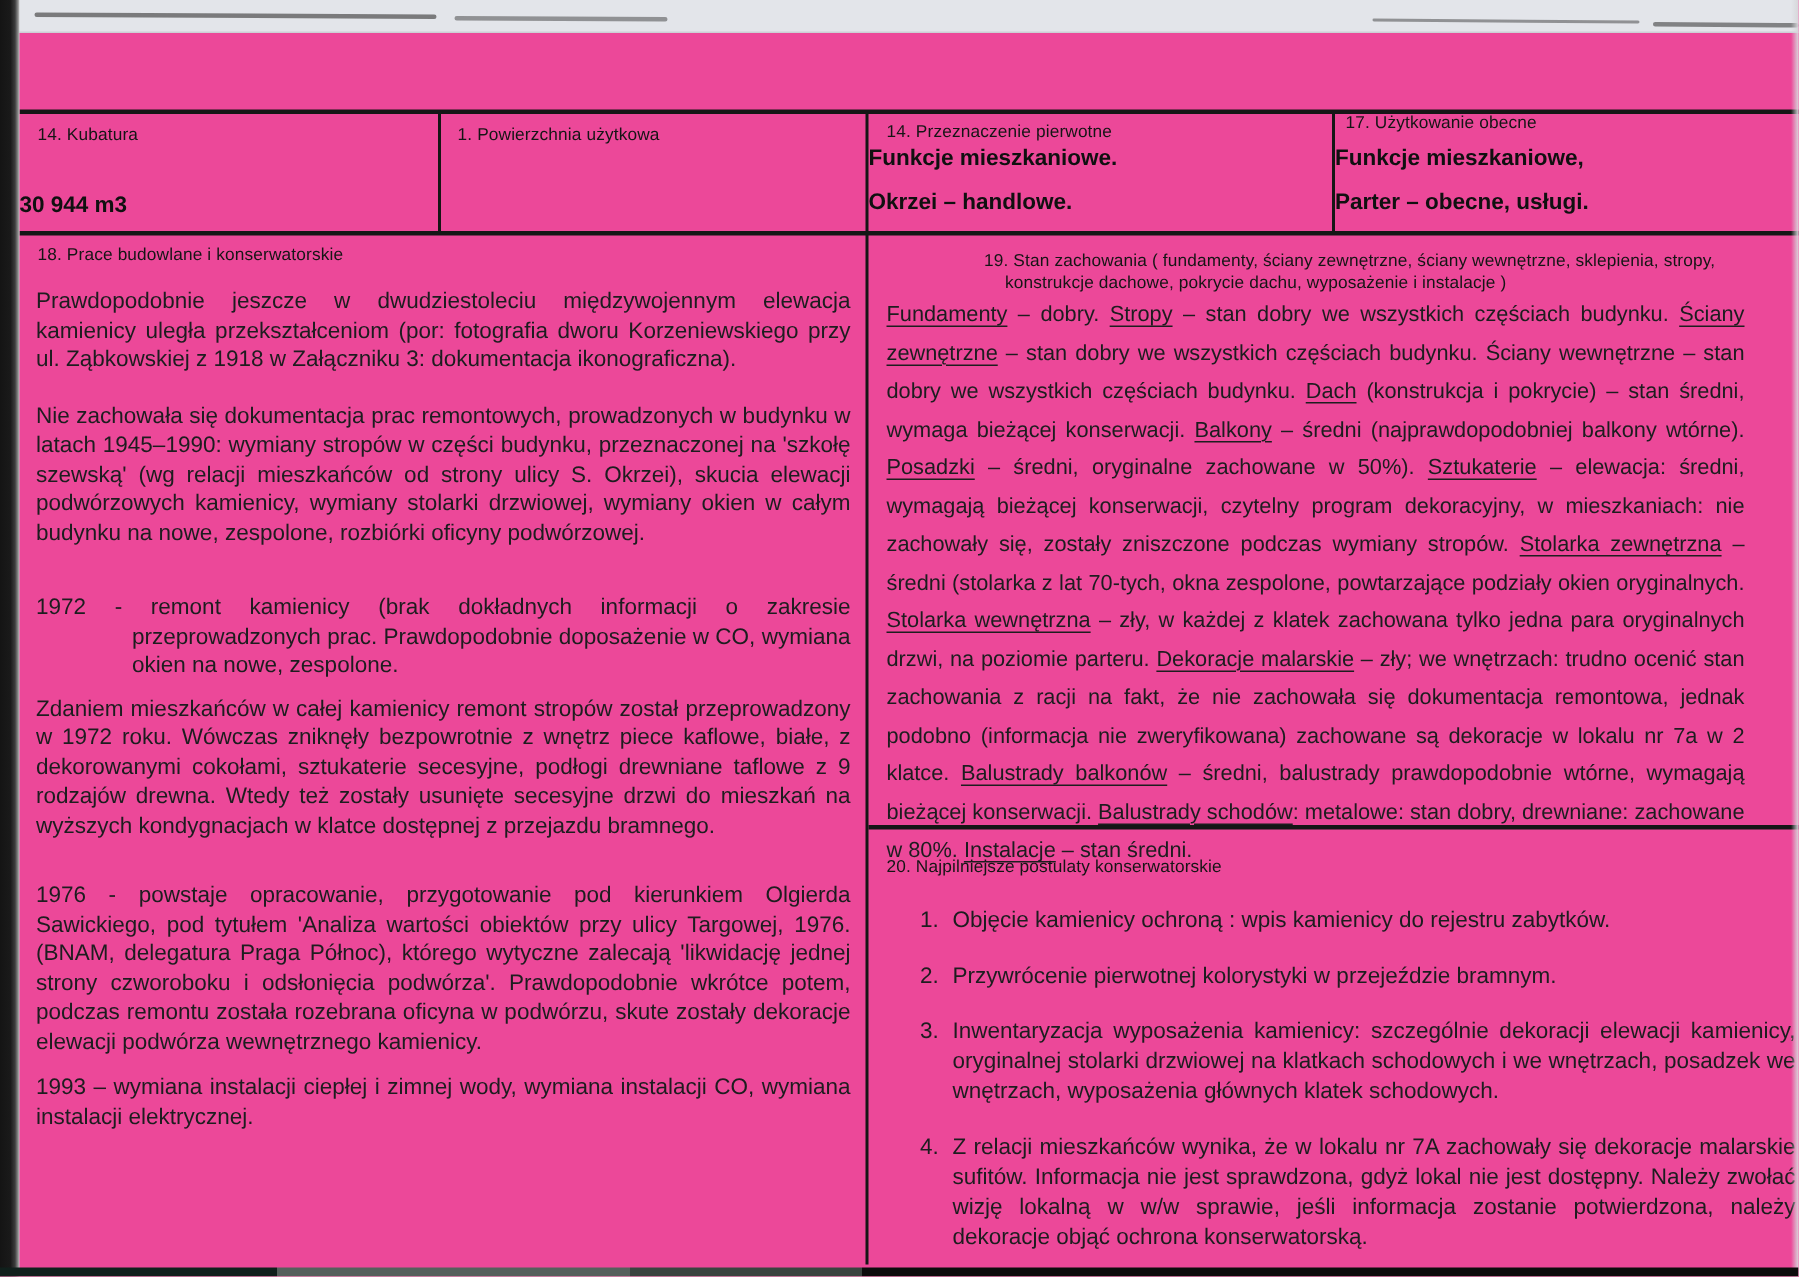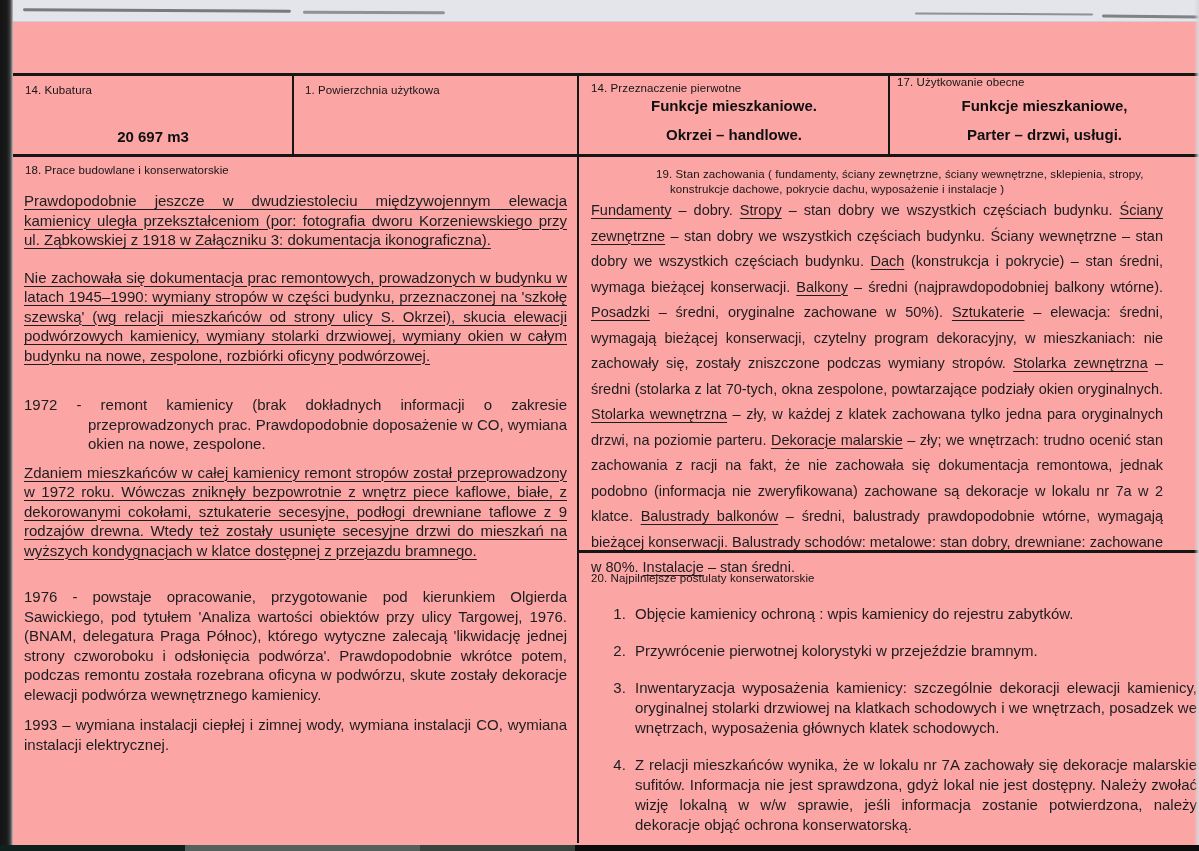--- a/index.html
+++ b/index.html
@@ -1,21 +1,21 @@
 <!DOCTYPE html>
 <html><head>
 <meta charset="utf-8">
 <style>
   html,body{margin:0;padding:0;}
   body{
     width:1199px;height:851px;overflow:hidden;
     font-family:"Liberation Sans","DejaVu Sans",sans-serif;
     background:#f5f5f3;
   }
-  #root{position:relative;width:1199px;height:851px;background:#fca5a5;}
+  #root{position:relative;width:1199px;height:851px;background:#ec4899;}
 
   
   .edge-left{position:absolute;left:0;top:0;width:13px;height:851px;
     background:linear-gradient(to right,#141414 0px,#1a1a1a 7px,#3c3c3c 10px,#8a8a8a 12px,#c9c9c9 13px);z-index:5;}
   .top-band{position:absolute;left:0;top:0;width:1199px;height:21px;
     background:#e3e5ea;border-bottom:1px solid #cdd0d6;z-index:4;}
   .pencil-mark{position:absolute;background:#4d4d4d;border-radius:2px;}
   .pm1{left:23px;top:9px;width:268px;height:3px;opacity:.7;transform:rotate(.3deg);}
   .pm2{left:303px;top:11px;width:142px;height:3px;opacity:.55;transform:rotate(.3deg);}
   .pm3{left:915px;top:13px;width:178px;height:2px;opacity:.55;transform:rotate(.4deg);}
@@ -23,31 +23,31 @@
   .bottom-band{position:absolute;left:0;bottom:0;width:1199px;height:6px;z-index:5;
     background:linear-gradient(to right,#10201c 0 185px,#55605c 185px 420px,#39443f 420px 575px,#0c0c0c 575px 100%);}
   .edge-right{position:absolute;right:0;top:0;width:5px;height:851px;
     background:linear-gradient(to left,#d6d7da,rgba(214,215,218,0));z-index:4;}
 
   
   .hline,.vline{position:absolute;background:#161616;z-index:2;}
 
   
   .lbl{position:absolute;font-size:11.5px;color:#151515;letter-spacing:.1px;z-index:3;}
-  .val{position:absolute;font-size:15px;font-weight:700;color:#101010;text-align:center;z-index:3;}
+  .val{position:absolute;font-size:15px;font-weight:700;color:#101010;z-index:3;}
   .body-text{position:absolute;color:#1d1d1f;z-index:3;}
 
   #s18-body{left:24px;top:191px;width:543px;font-size:15px;line-height:19.5px;text-align:justify;}
   #s18-body p{margin:0 0 18px 0;}
   #s18-body p.mb-lg{margin-bottom:30px;}
   #s18-body p.mb-md{margin-bottom:27px;}
   #s18-body p.mb-sm{margin-bottom:9px;}
   #s18-body p.mb-xs{margin-bottom:11px;}
   #s18-body p:last-child{margin-bottom:16px;}
-  .ul-para{text-decoration:underline;text-underline-offset:3px;text-decoration-thickness:1px;}
+  .ul-para{text-underline-offset:3px;text-decoration-thickness:1px;}
   .hang{padding-left:64px;text-indent:-64px;}
 
   #s19-label{left:620px;top:167px;width:575px;line-height:14.5px;margin-left:36px;}
   #s19-label .l2{padding-left:14px;}
   #s19-body{left:591px;top:198px;width:572px;font-size:14.5px;line-height:25.5px;text-align:justify;}
   .u{text-decoration:underline;text-underline-offset:3px;text-decoration-thickness:1px;}
 
   #s20-list{left:599px;top:604px;width:567px;font-size:15px;line-height:20px;margin:0;padding:0 0 0 31px;}
   #s20-list li{margin:0 0 17px 0;text-align:justify;padding-left:5px;}
 </style>
@@ -67,31 +67,31 @@
   <div class="bottom-band"></div>
 
   <div class="hline" style="left:13px;top:73px;width:1186px;height:3px;"></div>
   <div class="hline" style="left:13px;top:154px;width:1186px;height:3px;"></div>
   <div class="vline" style="left:292px;top:76px;width:2px;height:78px;"></div>
   <div class="vline" style="left:577px;top:76px;width:2px;height:767px;"></div>
   <div class="vline" style="left:888px;top:76px;width:2px;height:78px;"></div>
   <div class="hline" style="left:579px;top:550px;width:620px;height:3px;"></div>
 
   <div class="lbl" style="left:25px;top:84px;">14. Kubatura</div>
-  <div class="val" style="left:13px;top:128px;width:280px;">20 697 m3</div>
+  <div class="val" style="left:13px;top:128px;width:280px;">30 944 m3</div>
 
   <div class="lbl" style="left:305px;top:84px;">1. Powierzchnia użytkowa</div>
 
   <div class="lbl" style="left:591px;top:82px;">14. Przeznaczenie pierwotne</div>
   <div class="val" style="left:579px;top:97px;width:310px;">Funkcje mieszkaniowe.</div>
   <div class="val" style="left:579px;top:126px;width:310px;">Okrzei – handlowe.</div>
 
   <div class="lbl" style="left:897px;top:76px;">17. Użytkowanie obecne</div>
   <div class="val" style="left:890px;top:97px;width:309px;">Funkcje mieszkaniowe,</div>
-  <div class="val" style="left:890px;top:126px;width:309px;">Parter – drzwi, usługi.</div>
+  <div class="val" style="left:890px;top:126px;width:309px;">Parter – obecne, usługi.</div>
 
   <div class="lbl" style="left:25px;top:164px;">18. Prace budowlane i konserwatorskie</div>
   <div class="body-text" id="s18-body">
     <p class="ul-para">Prawdopodobnie jeszcze w dwudziestoleciu międzywojennym elewacja kamienicy uległa przekształceniom (por: fotografia dworu Korzeniewskiego przy ul. Ząbkowskiej z 1918 w Załączniku 3: dokumentacja ikonograficzna).</p>
     <p class="ul-para mb-lg">Nie zachowała się dokumentacja prac remontowych, prowadzonych w budynku w latach 1945–1990: wymiany stropów w części budynku, przeznaczonej na 'szkołę szewską' (wg relacji mieszkańców od strony ulicy S. Okrzei), skucia elewacji podwórzowych kamienicy, wymiany stolarki drzwiowej, wymiany okien w całym budynku na nowe, zespolone, rozbiórki oficyny podwórzowej.</p>
     <p class="hang mb-sm">1972 - remont kamienicy (brak dokładnych informacji o zakresie przeprowadzonych prac. Prawdopodobnie doposażenie w CO, wymiana okien na nowe, zespolone.</p>
     <p class="ul-para mb-md">Zdaniem mieszkańców w całej kamienicy remont stropów został przeprowadzony w 1972 roku. Wówczas zniknęły bezpowrotnie z wnętrz piece kaflowe, białe, z dekorowanymi cokołami, sztukaterie secesyjne, podłogi drewniane taflowe z 9 rodzajów drewna. Wtedy też zostały usunięte secesyjne drzwi do mieszkań na wyższych kondygnacjach w klatce dostępnej z przejazdu bramnego.</p>
     <p class="mb-xs">1976 - powstaje opracowanie, przygotowanie pod kierunkiem Olgierda Sawickiego, pod tytułem 'Analiza wartości obiektów przy ulicy Targowej, 1976. (BNAM, delegatura Praga Północ), którego wytyczne zalecają 'likwidację jednej strony czworoboku i odsłonięcia podwórza'. Prawdopodobnie wkrótce potem, podczas remontu została rozebrana oficyna w podwórzu, skute zostały dekoracje elewacji podwórza wewnętrznego kamienicy.</p>
     <p>1993 – wymiana instalacji ciepłej i zimnej wody, wymiana instalacji CO, wymiana instalacji elektrycznej.</p>
   </div>

